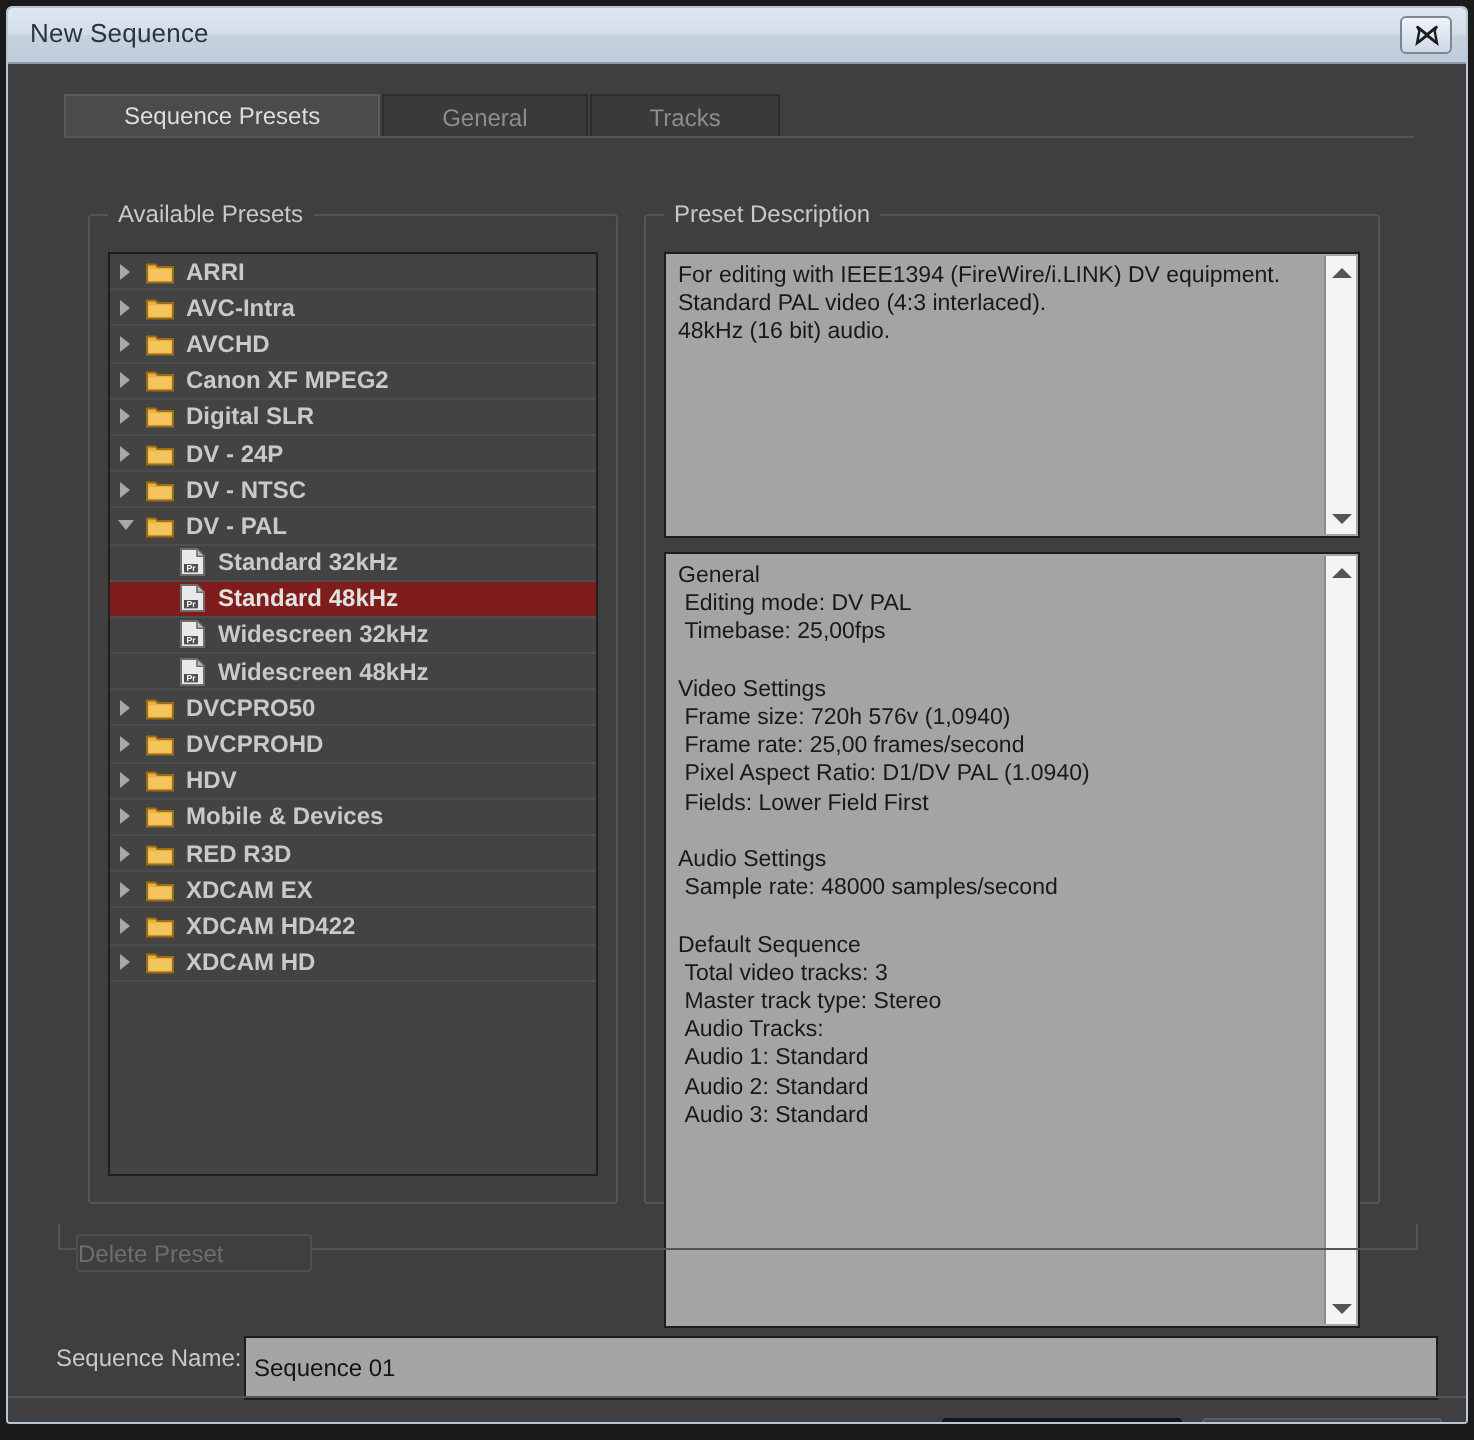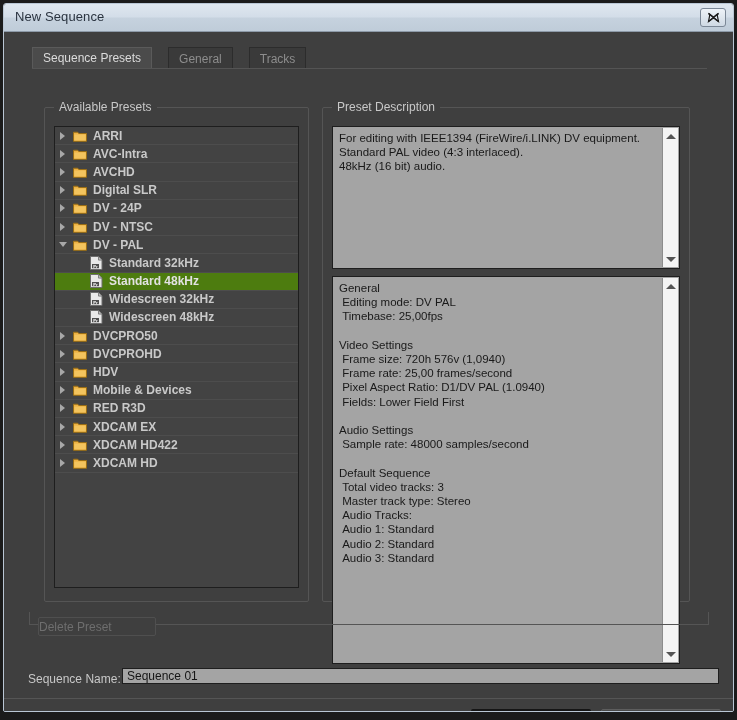--- a/index.html
+++ b/index.html
@@ -53,30 +53,30 @@
   }
 
   
   .tabstrip{
     position:absolute;left:28px;top:15px;
     height:22px;
     display:flex;align-items:flex-end;
   }
   .tab{
     height:22px;
-    padding:0 10px;
+    padding:0 29px;
     display:flex;align-items:center;
     font-size:12px;
     background:#3a3a3a;
     color:#8d8d8d;
     border:1px solid #2c2c2c;
     border-bottom:none;
     box-sizing:border-box;
     cursor:pointer;
-    margin-right:16px;
+    margin-right:1px;
   }
   .tab.active{
     background:#4b4b4b;
     color:#dcdcdc;
     border-color:#5a5a5a;
     border-bottom:1px solid #4b4b4b;
   }
   .tabline{
     position:absolute;left:28px;top:36px;width:675px;height:1px;
     background:#545454;
@@ -113,21 +113,21 @@
     position:relative;
     height:18.2px;
     display:flex;align-items:center;
     border-bottom:1px solid #4d4d4d;
     box-sizing:border-box;
     font-size:12px;
     color:#c9c9c9;
     cursor:default;
     white-space:nowrap;
   }
-  .trow.sel{background:#4d7c0f;color:#e2e2e2;}
+  .trow.sel{background:#7f1d1d;color:#e2e2e2;}
   .tw-arrow{
     width:15px;min-width:15px;
     display:flex;align-items:center;justify-content:center;
   }
   .arw{
     width:0;height:0;
   }
   .arw.closed{
     border-left:5px solid #a8a8a8;
     border-top:4px solid transparent;
@@ -200,21 +200,21 @@
     cursor:default;
   }
 
   
   .seqname-label{
     position:absolute;left:24px;top:640px;
     font-size:12px;color:#c8c8c8;
   }
   .seqname-input{
     position:absolute;left:118px;top:636px;
-    width:597px;height:16px;
+    width:597px;height:32px;
     background:#a4a4a4;
     border:1px solid #1e1e1e;
     box-sizing:border-box;
     color:#151515;
     font-size:12px;
     font-family:"Liberation Sans","DejaVu Sans",sans-serif;
     padding:0 4px;
     outline:none;
   }
 
@@ -305,20 +305,32 @@
           <div class="trow">
             <div class="tw-arrow">
               <div class="arw closed"></div>
             </div>
             <div class="ic">
               <svg width="14" height="12" viewBox="0 0 14 12">
                 <path d="M0.5 2.2 h4.2 l1.1 1.3 h7.7 v7.8 h-13 z" fill="#edb142" stroke="#9a6e15" stroke-width="1"></path>
                 <path d="M1.3 4.6 h11.4 v5.8 h-11.4 z" fill="#f3c45e" stroke="none"></path>
               </svg>
             </div>
+            <span class="tlabel">Canon XF MPEG2</span>
+          </div>
+          <div class="trow">
+            <div class="tw-arrow">
+              <div class="arw closed"></div>
+            </div>
+            <div class="ic">
+              <svg width="14" height="12" viewBox="0 0 14 12">
+                <path d="M0.5 2.2 h4.2 l1.1 1.3 h7.7 v7.8 h-13 z" fill="#edb142" stroke="#9a6e15" stroke-width="1"></path>
+                <path d="M1.3 4.6 h11.4 v5.8 h-11.4 z" fill="#f3c45e" stroke="none"></path>
+              </svg>
+            </div>
             <span class="tlabel">Digital SLR</span>
           </div>
           <div class="trow">
             <div class="tw-arrow">
               <div class="arw closed"></div>
             </div>
             <div class="ic">
               <svg width="14" height="12" viewBox="0 0 14 12">
                 <path d="M0.5 2.2 h4.2 l1.1 1.3 h7.7 v7.8 h-13 z" fill="#edb142" stroke="#9a6e15" stroke-width="1"></path>
                 <path d="M1.3 4.6 h11.4 v5.8 h-11.4 z" fill="#f3c45e" stroke="none"></path>

